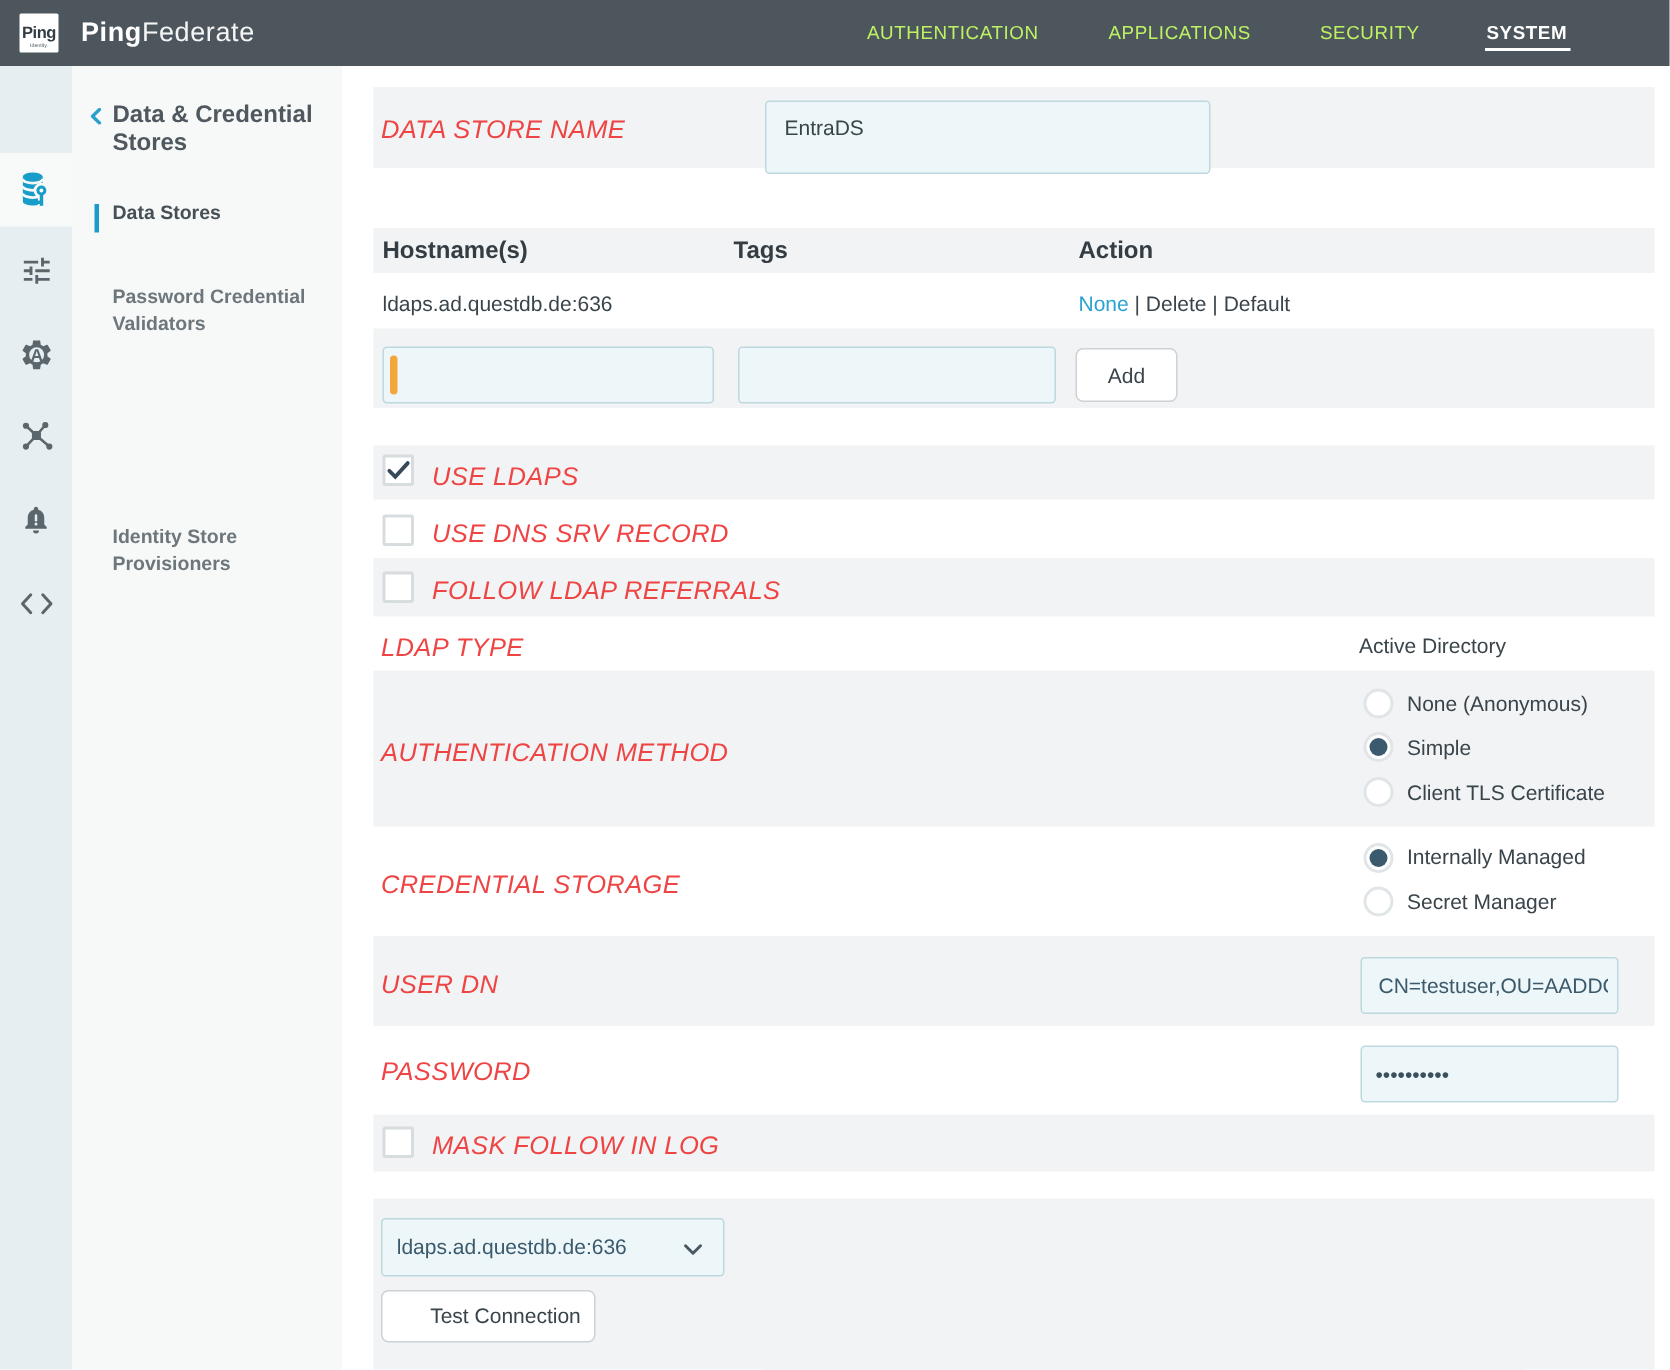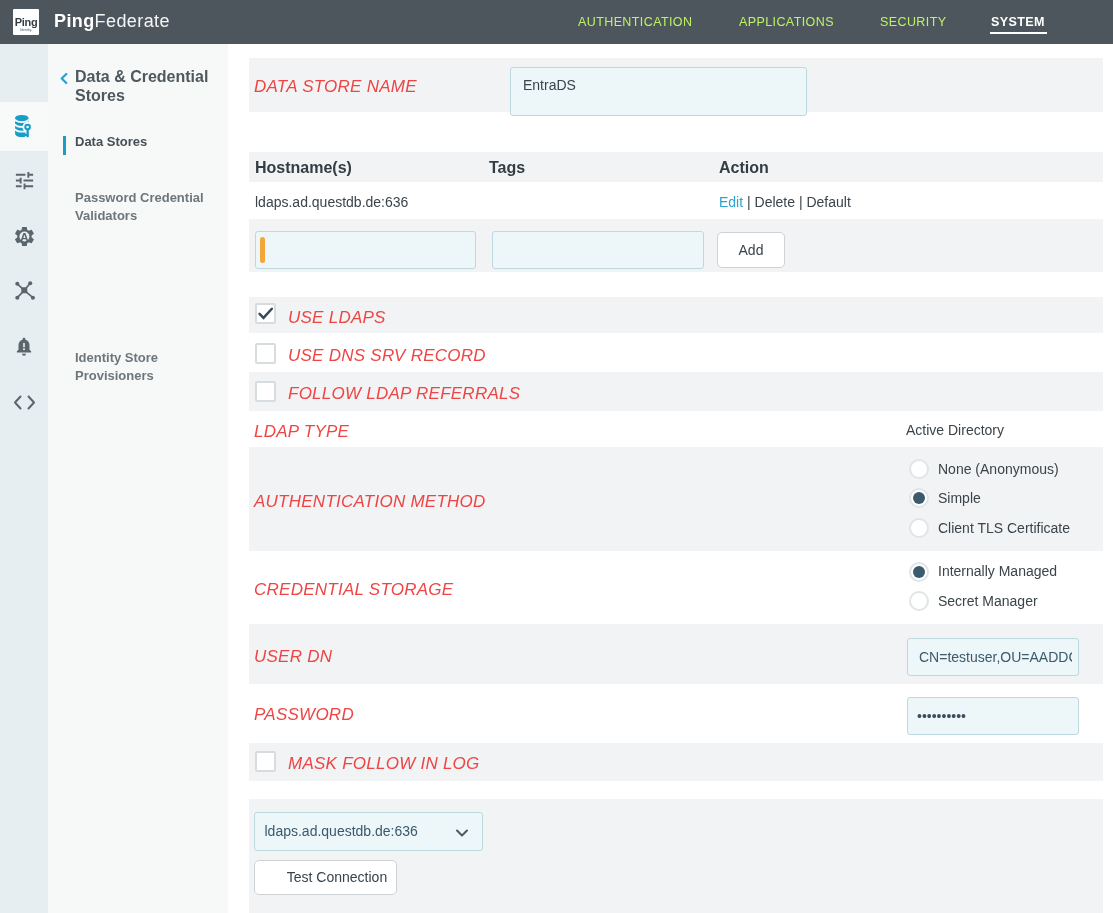--- a/index.html
+++ b/index.html
@@ -129,21 +129,21 @@
 <div class="band" style="top:58px; height:54px;"></div>
 <div class="lbl" style="left:254px; top:76.5px;">DATA STORE NAME</div>
 <div class="inp" style="left:494px; top:67px; width:297px; height:49px; line-height:34px; padding-left:12px;margin-left:16px;">EntraDS</div>
 
 <div class="band" style="top:152px; height:30px;"></div>
 <div class="th" style="left:255px; top:159px;">Hostname(s)</div>
 <div class="th" style="left:489px; top:159px;">Tags</div>
 <div class="th" style="left:719px; top:159px;">Action</div>
 
 <div class="dark" style="left:255px; top:194px;">ldaps.ad.questdb.de:636</div>
-<div class="dark" style="left:719px; top:194px;"><span style="color:#2ba3d0;">Edit</span> | Delete | Default</div>
+<div class="dark" style="left:719px; top:194px;"><span style="color:#2ba3d0;">None</span> | Delete | Default</div>
 
 <div class="band" style="top:219px; height:53px;"></div>
 <div class="inp" style="left:255px; top:231px; width:221px; height:38px;">
     <div style="position:absolute; left:4px; top:5px; width:5px; height:26px; background:#f3a63a; border-radius:2.5px;"></div>
   </div>
 <div class="inp" style="left:492px; top:231px; width:212px; height:38px;"></div>
 <div class="btn" style="left:717px; top:232px; width:68px; height:36px; line-height:34px;">Add</div>
 
 <div class="band" style="top:297px; height:36px;"></div>
 <div class="cb" id="cb1" style="top:303px;">

